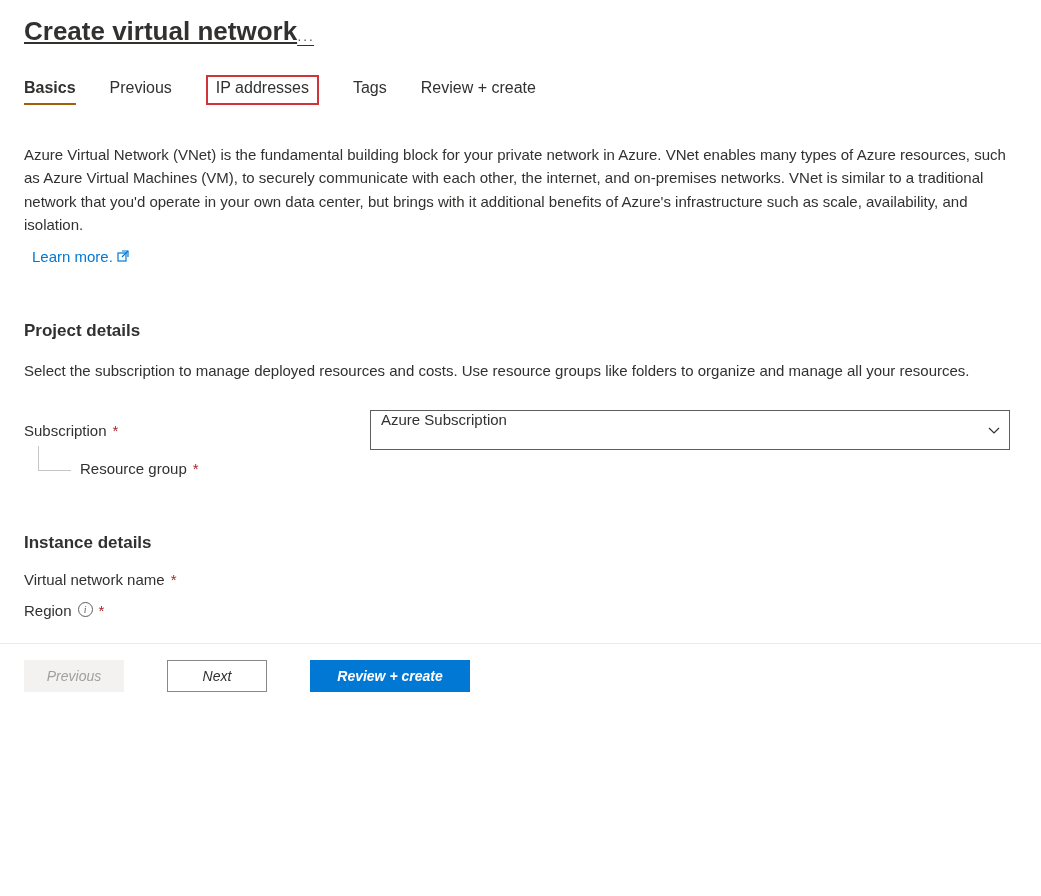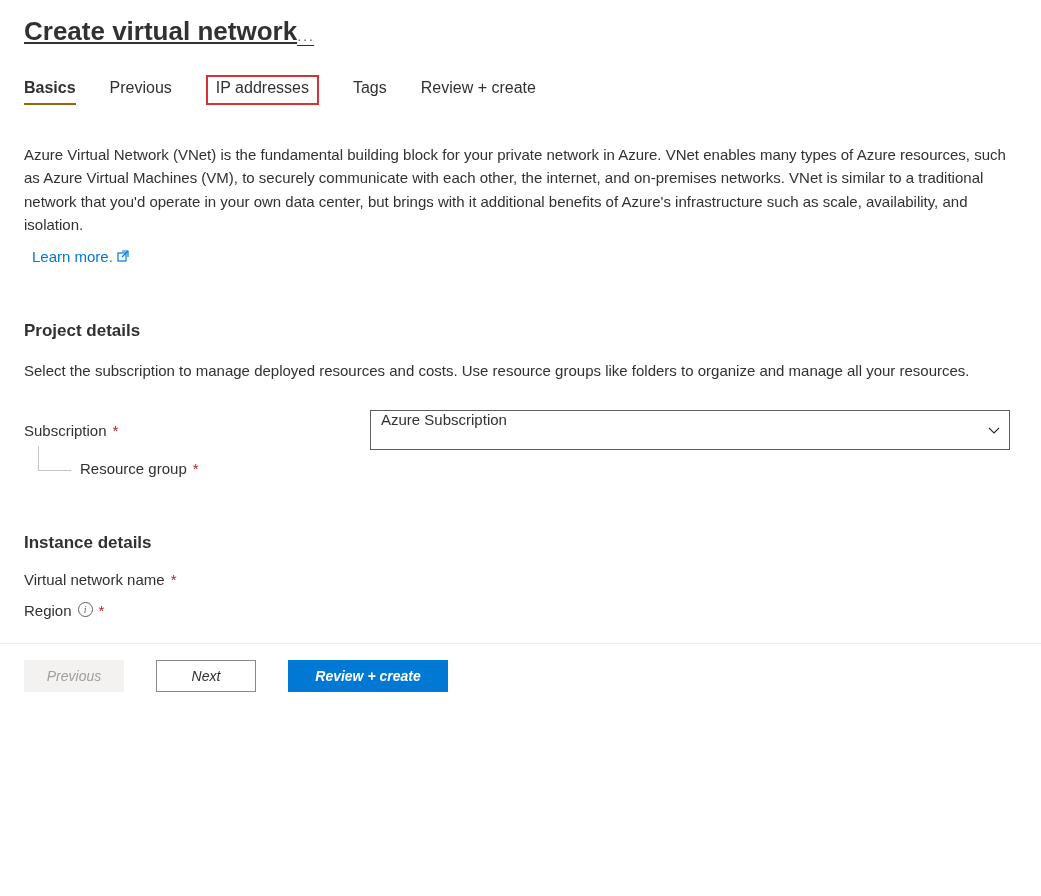--- a/index.html
+++ b/index.html
@@ -199,21 +199,21 @@
       border: 1px solid #8a8886;
       color: #323130;
     }
     .btn-primary {
       background: #0078d4;
       color: #ffffff;
       font-weight: 600;
       min-width: 160px;
     }
     .btn-gap {
-      margin-left: 20px;
+      margin-left: 31px;
     }
   </style>
 </head>
 <body>
 
 <div class="page">
   <div class="header">
     <h1 class="page-title">Create virtual network</h1>
     <span class="more-icon">···</span>
   </div>

